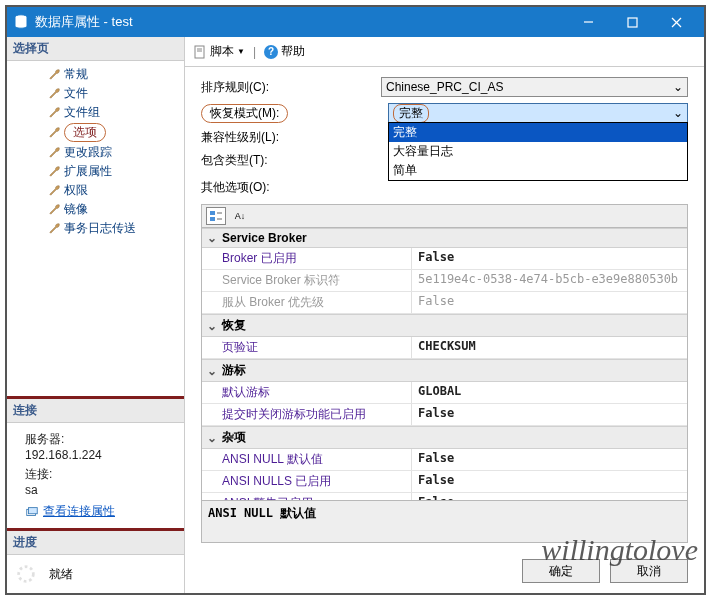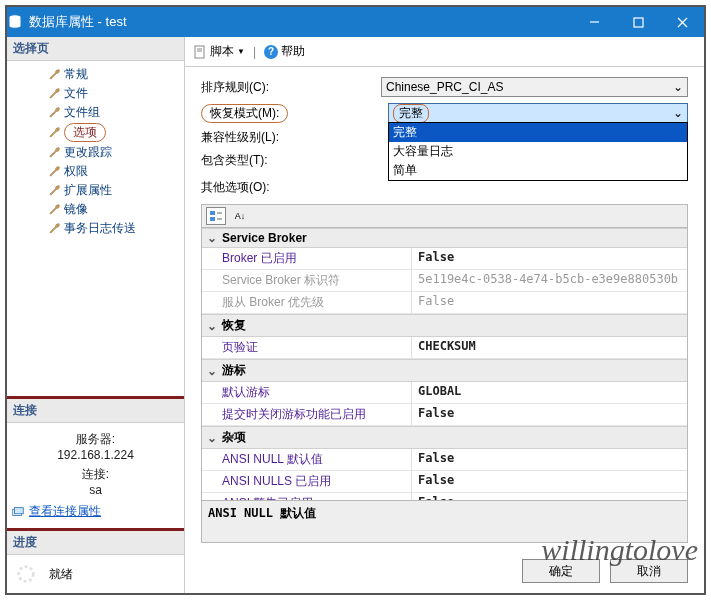--- a/index.html
+++ b/index.html
@@ -1,33 +1,33 @@
 <!DOCTYPE html>
 <html><head>
 <meta charset="utf-8">
 <style>
 * { box-sizing: border-box; margin: 0; padding: 0; font-family: "Microsoft YaHei", Tahoma, sans-serif; font-size: 12px; }
 body { background: #fff; padding: 5px; }
 .outer { border: 2px solid #555; width: 701px; height: 590px; position: relative; background: #fff; }
-.titlebar { background: #1979ca; color: #fff; height: 30px; display: flex; align-items: center; padding: 0 0; }
+.titlebar { background: #1979ca; color: #fff; height: 30px; display: flex; align-items: center; padding: 0 6px; }
 .titlebar .db-icon { width: 16px; height: 16px; margin-right: 6px; }
 .titlebar .title { flex: 1; font-size: 13px; }
 .titlebar .winbtn { width: 44px; height: 30px; display: flex; align-items: center; justify-content: center; cursor: pointer; }
 .winbtn svg { stroke: #fff; fill: none; }
 .content { display: flex; height: calc(100% - 30px); }
 .leftcol { width: 178px; border-right: 1px solid #ccc; display: flex; flex-direction: column; }
 .panel-hd { background: #eaeaea; border-bottom: 1px solid #ccc; padding: 3px 6px; font-weight: bold; color: #3a5a8a; }
 .navlist { flex: 0 0 auto; padding: 4px 2px; margin-left: 36px; }
 .navitem { display: flex; align-items: center; padding: 1px 2px; cursor: pointer; }
 .navitem .wrench { width: 15px; height: 15px; margin-right: 2px; }
 .navitem .lbl { color: #0b3e7c; }
 .navitem.highlighted .lbl { border: 1.5px solid #c06a3a; border-radius: 10px; padding: 0px 8px; color: #7f1d1d; }
 .spacer { flex: 1; }
 .conn { border-top: 3px solid #7f1d1d; }
-.conn-body { padding: 4px 4px 8px; font-size: 12px; color: #222; text-align: center; }
+.conn-body { padding: 4px 18px 8px; font-size: 12px; color: #222; }
 .conn-body .k { margin-top: 4px; }
 .conn-body a { color: #0a56c2; text-decoration: underline; }
 .conn-link { display: flex; align-items: center; margin-top: 6px; }
 .conn-link .ic { width: 14px; height: 14px; margin-right: 4px; }
 .progress-body { padding: 8px; display: flex; align-items: center; }
 .spinner-icon { width: 22px; height: 22px; margin-right: 12px; opacity: .25; }
 .rightcol { flex: 1; display: flex; flex-direction: column; padding: 0; position: relative; }
 .toolbar { padding: 6px 8px; border-bottom: 1px solid #ccc; display: flex; align-items: center; gap: 6px; }
 .toolbar .tool { display: flex; align-items: center; gap: 3px; cursor: pointer; }
 .toolbar .sep { color: #888; margin: 0 2px; }
@@ -121,27 +121,27 @@
           <div class="navitem">
             <svg class="wrench" viewBox="0 0 16 16">
               <path d="M13 3a3 3 0 00-4 3L3 12l1 1 6-6a3 3 0 003-4z" fill="#c89a5a" stroke="#8a6a3a" stroke-width=".5"></path>
             </svg>
             <span class="lbl">更改跟踪</span>
           </div>
           <div class="navitem">
             <svg class="wrench" viewBox="0 0 16 16">
               <path d="M13 3a3 3 0 00-4 3L3 12l1 1 6-6a3 3 0 003-4z" fill="#c89a5a" stroke="#8a6a3a" stroke-width=".5"></path>
             </svg>
+            <span class="lbl">扩展属性</span>
+          </div>
+          <div class="navitem">
+            <svg class="wrench" viewBox="0 0 16 16">
+              <path d="M13 3a3 3 0 00-4 3L3 12l1 1 6-6a3 3 0 003-4z" fill="#c89a5a" stroke="#8a6a3a" stroke-width=".5"></path>
+            </svg>
             <span class="lbl">权限</span>
-          </div>
-          <div class="navitem">
-            <svg class="wrench" viewBox="0 0 16 16">
-              <path d="M13 3a3 3 0 00-4 3L3 12l1 1 6-6a3 3 0 003-4z" fill="#c89a5a" stroke="#8a6a3a" stroke-width=".5"></path>
-            </svg>
-            <span class="lbl">扩展属性</span>
           </div>
           <div class="navitem">
             <svg class="wrench" viewBox="0 0 16 16">
               <path d="M13 3a3 3 0 00-4 3L3 12l1 1 6-6a3 3 0 003-4z" fill="#c89a5a" stroke="#8a6a3a" stroke-width=".5"></path>
             </svg>
             <span class="lbl">镜像</span>
           </div>
           <div class="navitem">
             <svg class="wrench" viewBox="0 0 16 16">
               <path d="M13 3a3 3 0 00-4 3L3 12l1 1 6-6a3 3 0 003-4z" fill="#c89a5a" stroke="#8a6a3a" stroke-width=".5"></path>

